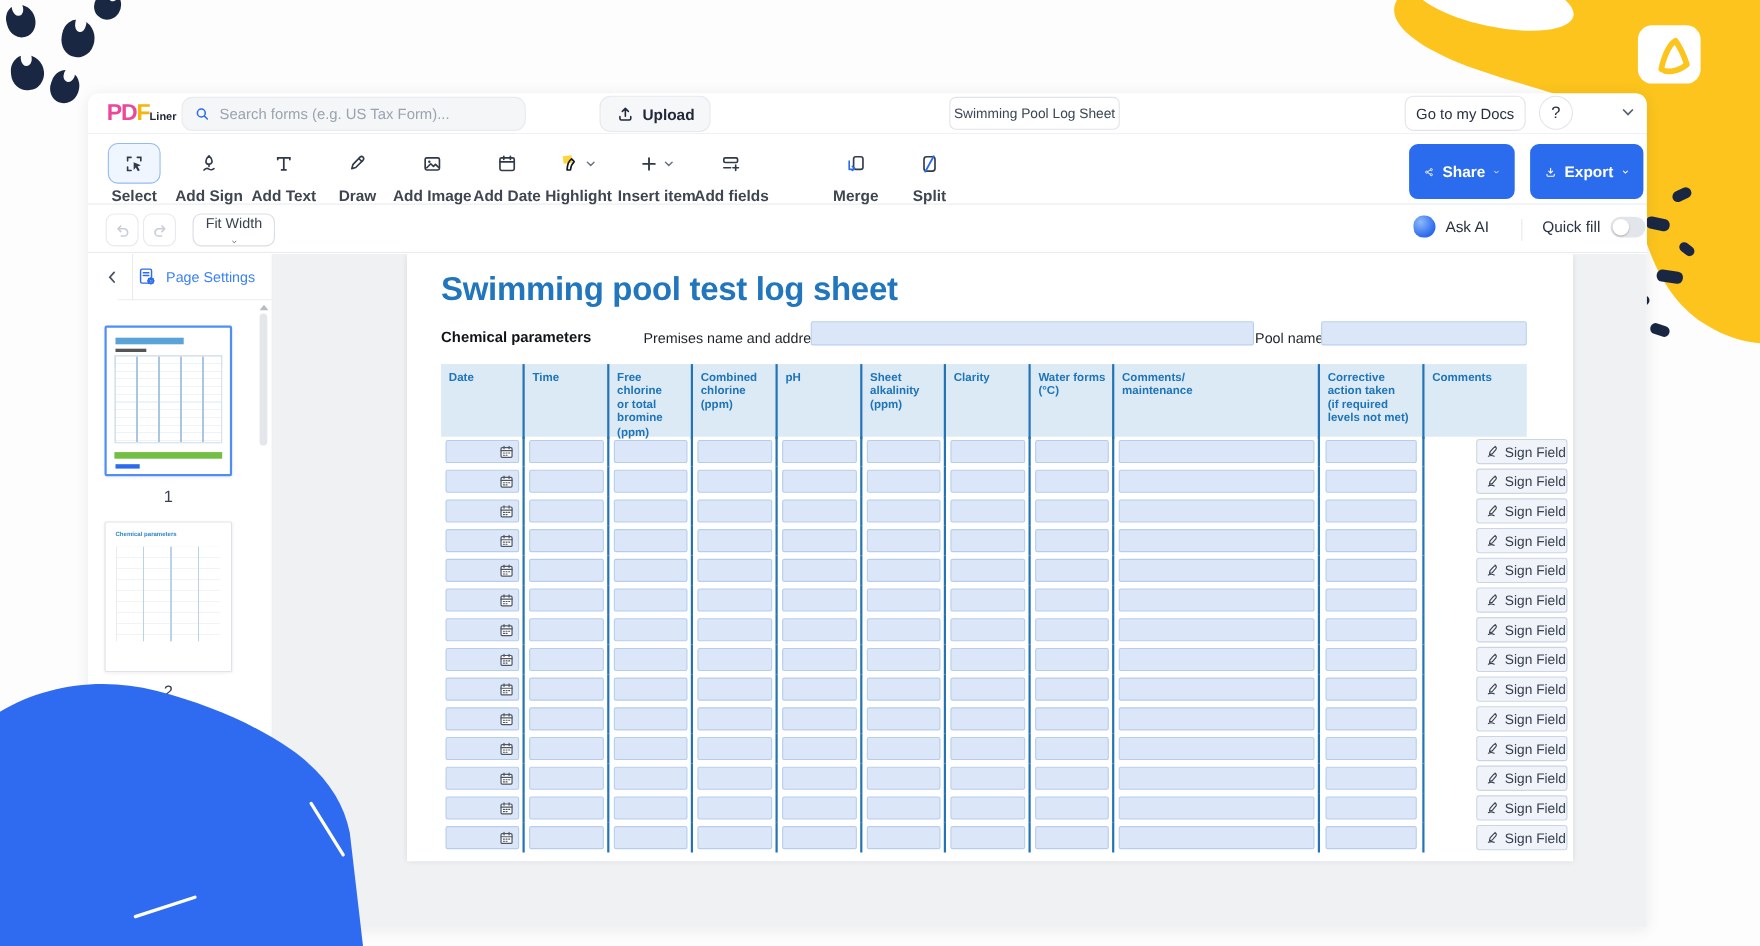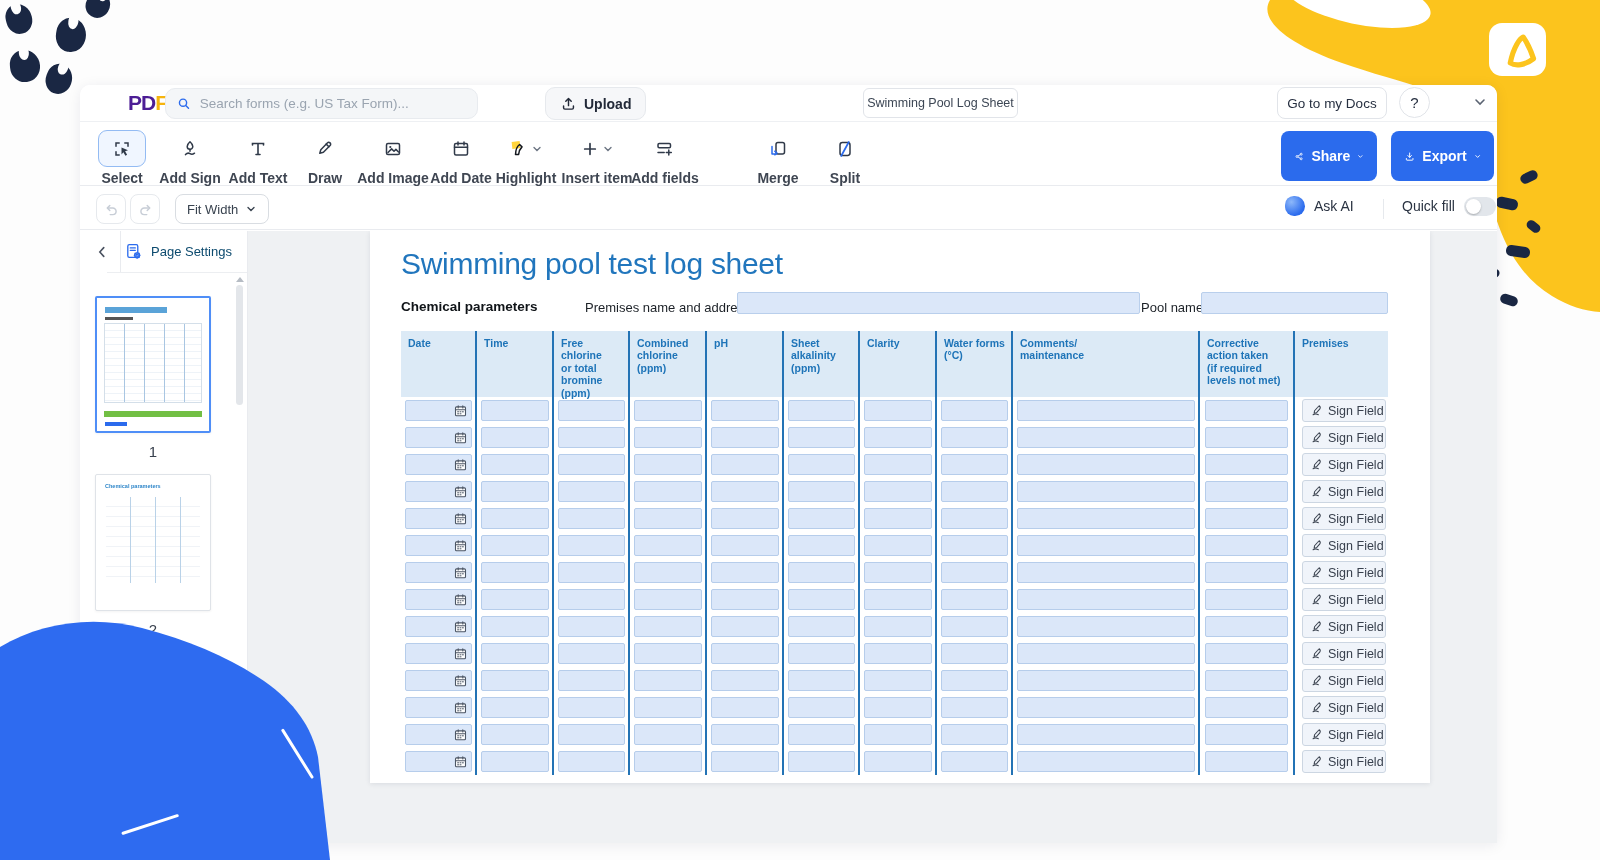--- a/index.html
+++ b/index.html
@@ -20,21 +20,21 @@
   .brush-svg { position:absolute; left:0; bottom:0; z-index:50; }
 
   
   .app { position:absolute; left:80px; top:85px; width:1417px; height:758px;
     background:#fff; border-radius:10px 10px 0 0; box-shadow:0 2px 14px rgba(20,30,60,.08); z-index:10; }
 
   
   .hdr { position:absolute; left:0; top:0; width:1417px; height:37px; background:#fff;
     border-bottom:1px solid #eef0f3; border-radius:10px 10px 0 0; }
   .logo { position:absolute; left:17px; top:6px; font-weight:bold; font-size:21px; letter-spacing:-1px; cursor:pointer; }
-  .logo .b { color:#4c1d95;margin-left:31px; } .logo .y { color:#f6b40e; }
+  .logo .b { color:#ec4899; } .logo .y { color:#f6b40e; }
   .logo .liner { font-size:10px; color:#1d2433; letter-spacing:0; margin-left:0; }
   .search { position:absolute; left:85px; top:3px; width:313px; height:31px; background:#f4f6f8;
     border:1px solid #e8ebef; border-radius:10px; display:flex; align-items:center; padding:0 10px; gap:8px; }
   .search input { border:none; outline:none; background:transparent; width:100%; font-size:13.5px;
     color:#3c4654; font-family:"Liberation Sans",sans-serif; }
   .search input::placeholder { color:#9aa4b0; }
   .upload { position:absolute; left:465px; top:2px; height:33px; padding:0 14px; background:#f6f7f9;
     border:1px solid #e6e9ed; border-radius:10px; display:flex; align-items:center; gap:7px;
     font-size:14px; font-weight:bold; color:#222938; cursor:pointer; }
   .docname { position:absolute; left:783px; top:3px; width:155px; height:30px; border:1px solid #e1e4e9;
@@ -63,41 +63,41 @@
     gap:7px; padding:0 13px; cursor:pointer; font-family:"Liberation Sans",sans-serif; }
   .share-btn { left:1201px; width:96px; } .export-btn { left:1311px; width:103px; }
 
   
   .sbar { position:absolute; left:0; top:102px; width:1417px; height:43px; background:#fff;
     border-bottom:1px solid #e9ebef; }
   .iconbtn { position:absolute; top:7px; width:30px; height:30px; border:1px solid #e6e9ed;
     border-radius:8px; background:#fff; display:flex; align-items:center; justify-content:center; cursor:pointer; }
   .fitwidth { position:absolute; left:95px; top:7px; height:30px; padding:0 11px; border:1px solid #d9dde2;
     border-radius:8px; background:#fff; display:flex; align-items:center; gap:7px; font-size:13px;
-    color:#39434f; cursor:pointer; }
+    color:#39434f; cursor:pointer;flex-direction:column; }
   .askai { position:absolute; left:1205px; top:9px; display:flex; align-items:center; gap:9px;
     font-size:14px; color:#2a3342; cursor:pointer; }
   .ai-blob { width:20px; height:20px; border-radius:46% 54% 52% 48%;
     background:radial-gradient(circle at 32% 30%, #8db8fa, #2b6bed 70%); }
   .vdiv { position:absolute; left:1303px; top:12px; width:1px; height:20px; background:#e6e9ed; }
   .quickfill { position:absolute; left:1322px; top:11px; font-size:14px; color:#2a3342; }
   .toggle { position:absolute; left:1384px; top:10px; width:32px; height:19px; border-radius:10px;
     background:#e2e6eb; cursor:pointer; }
   .toggle .knob { position:absolute; left:2px; top:2px; width:15px; height:15px; border-radius:50%;
     background:#fff; box-shadow:0 1px 2px rgba(0,0,0,.25); }
 
   
   .side { position:absolute; left:0; top:146px; width:168px; height:565px; background:#fff;
     border-right:1px solid #e9ebef; }
   .side-hd { position:relative; height:42px; }
   .collapse { position:absolute; left:10px; top:9px; width:24px; height:24px; display:flex;
     align-items:center; justify-content:center; cursor:pointer; }
   .side-hd .vline { position:absolute; left:40px; top:0; width:1px; height:42px; background:#e9ebef; }
   .pagesettings { position:absolute; left:27px; top:0; right:0; height:42px; display:flex; align-items:center;
-    gap:8px; padding-left:17px; font-size:13px; color:#0c4a6e; border-bottom:1px solid #eceef1; cursor:pointer; }
+    gap:8px; padding-left:17px; font-size:13px; color:#3b82f6; border-bottom:1px solid #eceef1; cursor:pointer; }
   .thumb { position:absolute; left:15px; width:116px; height:137px; background:#fff;
     border:1px solid #dfe3e8; border-radius:2px; box-shadow:0 1px 3px rgba(0,0,0,.05); cursor:pointer; }
   .thumb.sel { border:2px solid #4f8ef7; }
   .pnum { position:absolute; left:15px; width:116px; text-align:center; font-size:15px; color:#39414e; }
   .t1-title { height:6px; width:62px; background:#5aa3d8; margin:9px 0 4px 8px; }
   .t1-sub { height:3px; width:28px; background:#555; margin-left:8px; }
   .t1-table { position:absolute; left:7px; right:7px; top:25px; height:80px; border:1px solid #d4dfe9;
     background:repeating-linear-gradient(to right, transparent 0 19px, #a9c6e2 19px 20px),
                repeating-linear-gradient(to bottom, #fff 0 6px, #eef3f8 6px 7px); }
   .t1-th { position:absolute; left:7px; right:7px; top:25px; height:11px; background:#d8e7f4; }
@@ -111,39 +111,39 @@
   .sb-up, .sb-dn { position:absolute; left:1px; width:0; height:0; border-left:4px solid transparent;
     border-right:4px solid transparent; cursor:pointer; }
   .sb-up { top:0; border-bottom:5px solid #b6bcc4; }
   .sb-dn { bottom:0; border-top:5px solid #b6bcc4; }
   .sb-thumb { position:absolute; left:1px; top:8px; width:7px; height:120px; background:#e3e6ea; border-radius:4px; }
 
   
   .canvas { position:absolute; left:168px; top:146px; width:1249px; height:612px; background:#eff1f3; overflow:hidden; }
   .page { position:absolute; left:122px; top:0; width:1060px; height:552px; background:#fff;
     box-shadow:0 1px 5px rgba(30,40,70,.10); }
-  .doc-title { position:absolute; left:31px; top:16px; font-size:30px; font-weight:400; color:#2176bd;
+  .doc-title { position:absolute; left:31px; top:16px; font-size:30px; font-weight:700; color:#2176bd;
     letter-spacing:-.3px; }
   .sect { position:absolute; left:31px; top:68px; font-size:13.5px; font-weight:bold; color:#101418; }
   .prem-label { position:absolute; left:215px; top:69px; font-size:13px; color:#1c2127; }
   .pool-label { position:absolute; left:771px; top:69px; font-size:13px; color:#1c2127; }
   .hfield { position:absolute; top:61px; height:22px; background:#dbe7f9; border:1px solid #b9cfec;
     border-radius:2px; cursor:text; }
   .prem-field { left:367px; width:403px; }
   .pool-field { left:831px; width:187px; }
 
   .ptable { position:absolute; left:31px; top:100px; width:987px; }
   .grid { display:grid; grid-template-columns:76px 77px 76px 77px 77px 76px 77px 76px 187px 95px 93px; }
   .thead { height:66px; background:#dceaf6; }
   .th { border-right:2px solid #2373b5; padding:6px 3px 0 7px; font-size:10.5px; font-weight:bold;
     color:#1e74b8; line-height:1.18; white-space:pre-line; }
   .th:last-child { border-right:none; }
   .tr { height:27px; }
   .td { border-right:2px solid #2373b5; display:flex; align-items:stretch; position:relative; }
-  .td:last-child { border-right:none; }
+  .td:last-child { border-right:none;margin-left:40px; }
   .field { flex:1; margin:3px 3.5px; background:#dbe7f9; border:1px solid #b6cdeb; border-radius:2px;
     cursor:text; position:relative; }
   .td.comments .field { margin:3px 5px; }
   .cal { position:absolute; right:4px; top:50%; transform:translateY(-50%); }
   .signbtn { flex:1; margin:2px 2px 2px 7px; background:#f0f4fa; border:1px solid #ccd6e2; border-radius:3px;
     display:flex; align-items:center; gap:5px; padding:0 0 0 7px; font-size:12.5px; color:#39414e;
     cursor:pointer; font-family:"Liberation Sans",sans-serif; white-space:nowrap; }
 </style>
 </head>
 <body>
@@ -426,21 +426,21 @@
             <div class="th">Sheet
 alkalinity
 (ppm)</div>
             <div class="th">Clarity</div>
             <div class="th">Water forms
 (°C)</div>
             <div class="th">Comments/
 maintenance</div>
             <div class="th">Corrective action taken
 (if required levels not met)</div>
-            <div class="th">Premises</div>
+            <div class="th">Comments</div>
           </div>
           <div id="table-body">
     <div class="tr grid">
       <div class="td">
                   <div class="field">
         <svg class="cal" width="13" height="13" viewBox="0 0 13 13" fill="none" stroke="#4c5665" stroke-width="1.1" stroke-linecap="round">
                       <rect x="1.5" y="2.4" width="10" height="8.9" rx="1" fill="#fff"></rect>
                       <path d="M1.5 5.2h10M4.2 1.3v2.2M8.8 1.3v2.2"></path>
                       <path d="M3.6 7.3h1M6 7.3h1M8.4 7.3h1M3.6 9.3h1M6 9.3h1" stroke-width="1"></path>
                     </svg>

